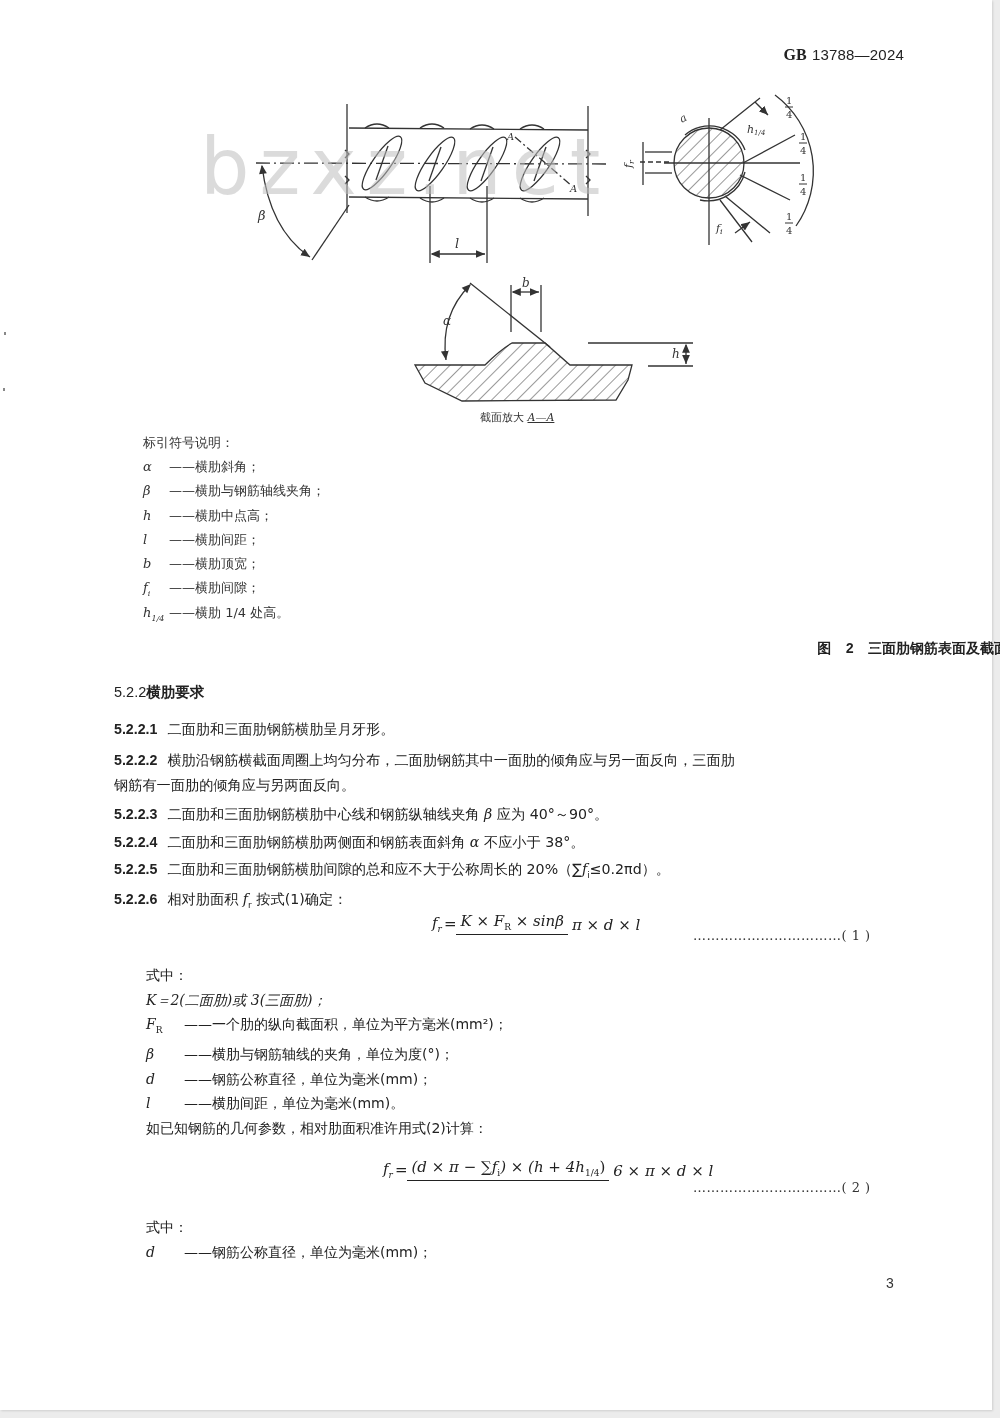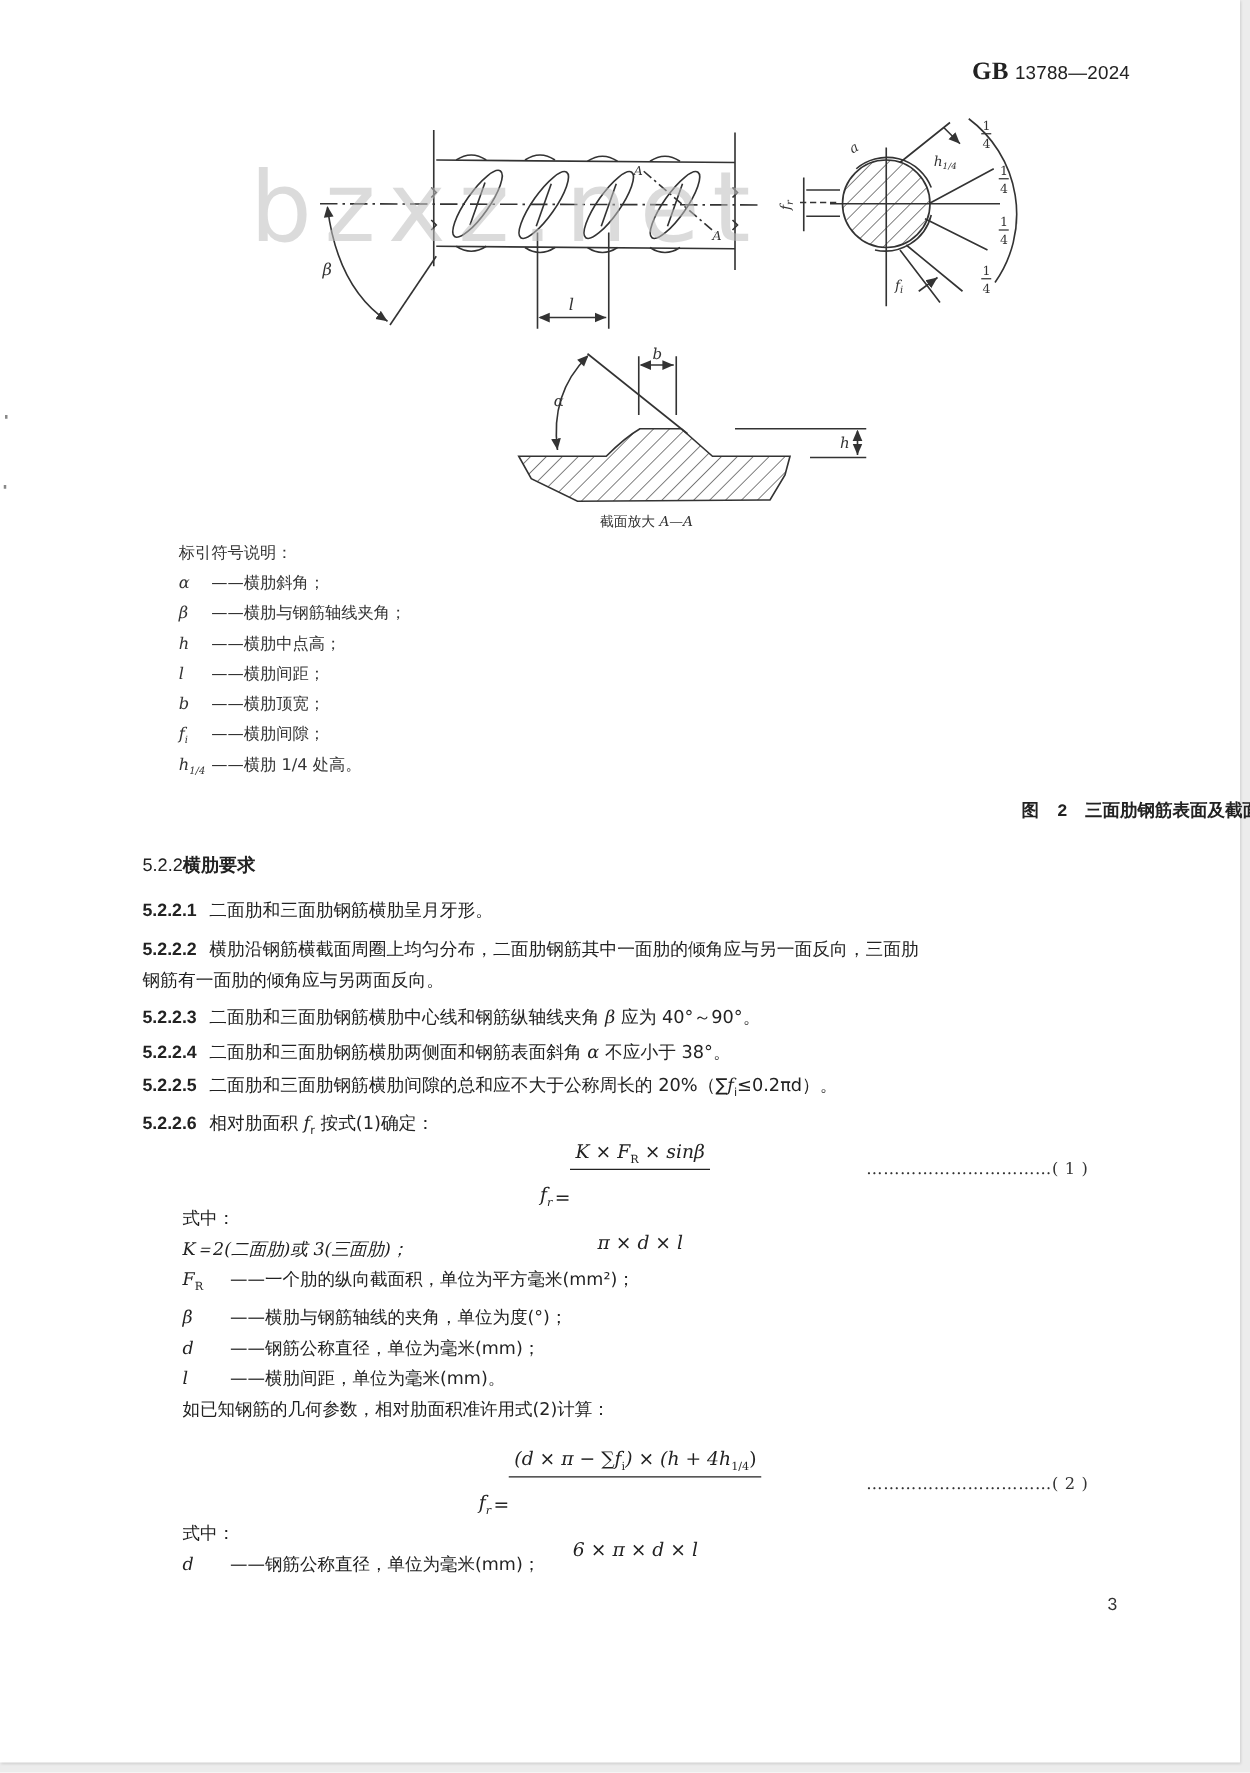--- a/index.html
+++ b/index.html
@@ -5,43 +5,43 @@
   html, body { margin: 0; padding: 0; }
   body {
     width: 1000px; height: 1418px; background: #ececec; position: relative; overflow: hidden;
     font-family: "DejaVu Serif", "Liberation Serif", serif; color: #222;
   }
   .page {
     position: absolute; left: 0; top: 0; width: 992px; height: 1410px; background: #ffffff;
     box-shadow: 1px 1px 2px rgba(0,0,0,0.12);
   }
   .hdr { position: absolute; right: 88px; top: 46px; font-family: "Liberation Sans", sans-serif; font-size: 15px; letter-spacing: 0.2px; color: #222; }
-  .hdr b { font-family: "Liberation Serif", serif; font-weight: bold; font-size: 20px; margin-right: 5px; }
+  .hdr b { font-family: "Liberation Serif", serif; font-weight: bold; font-size: 16px; margin-right: 5px; }
   .fig { position: absolute; left: 0; top: 0; width: 1000px; height: 440px; }
   .watermark {
     position: absolute; left: 200px; top: 122px; font-family: "DejaVu Sans", sans-serif; font-weight: normal;
     font-size: 78px; color: rgba(190,190,190,0.55); letter-spacing: 10px; pointer-events: none;
   }
   .caption-aa { position: absolute; left: 480px; top: 410px; font-size: 11px; font-family: "DejaVu Sans", sans-serif; color: #333; }
-  .caption-aa i { font-family: "DejaVu Serif", serif; }
+  .caption-aa i { font-family: "DejaVu Serif", serif; text-decoration: underline; }
   .legend { position: absolute; left: 143px; top: 430px; font-size: 13px; font-family: "DejaVu Sans", sans-serif; color: #333; }
   .legend .title { height: 25px; line-height: 25px; }
   .legend .row { height: 24.3px; line-height: 24.3px; display: flex; }
   .legend .sym { width: 26px; font-family: "DejaVu Serif", serif; font-style: italic; font-size: 13px; }
   .legend .sym sub { font-size: 8px; }
   .fig-title { position: absolute; left: 0; width: 1000px; top: 640px; text-align: right; font-family: Liberation Mono, monospace; font-weight: bold; font-size: 14px; color: #222; word-spacing: 6px; margin-left: 36px; }
   .sec { position: absolute; left: 114px; font-family: "DejaVu Sans", sans-serif; font-size: 14.5px; color: #222; }
   .sec-title { top: 683px; font-weight: bold; }
   .sec-title .num { font-family: "Liberation Sans", sans-serif; font-weight: normal; margin-right: 0; }
   .para { position: absolute; left: 114px; width: 800px; font-family: "DejaVu Sans", sans-serif; font-size: 14.2px; color: #222; line-height: 25px; }
   .para .num { font-family: "Liberation Sans", sans-serif; margin-right: 10px; font-weight: bold; }
   .para i { font-family: "DejaVu Serif", serif; }
   .formula { position: absolute; font-family: "DejaVu Serif", serif; font-size: 15px; color: #222; display: flex; align-items: center; }
   .formula .lhs { font-style: italic; margin-right: 2px; }
-  .frac { display: inline-flex; flex-direction: column; align-items: center; gap: 46px; }
+  .frac { display: inline-flex; flex-direction: row; align-items: center; }
   .frac .num-f { padding: 0 4px 2px; border-bottom: 1px solid #222; }
   .frac .den-f { padding: 3px 4px 0; }
   .dots { position: absolute; font-family: "DejaVu Serif", serif; font-size: 13px; color: #333; letter-spacing: 0.5px; }
   .where { position: absolute; left: 146px; font-family: "DejaVu Sans", sans-serif; font-size: 14px; color: #222; line-height: 24.5px; }
   .where .row { display: flex; }
   .where .sym { width: 38px; font-family: "DejaVu Serif", serif; font-style: italic; }
   .where .sym sub { font-size: 9px; font-style: normal; }
   .pgno { position: absolute; left: 886px; top: 1275px; font-family: "Liberation Sans", sans-serif; font-size: 14px; color: #333; }
   .speck { position: absolute; width: 2px; height: 3px; background: #888; }
 </style>

